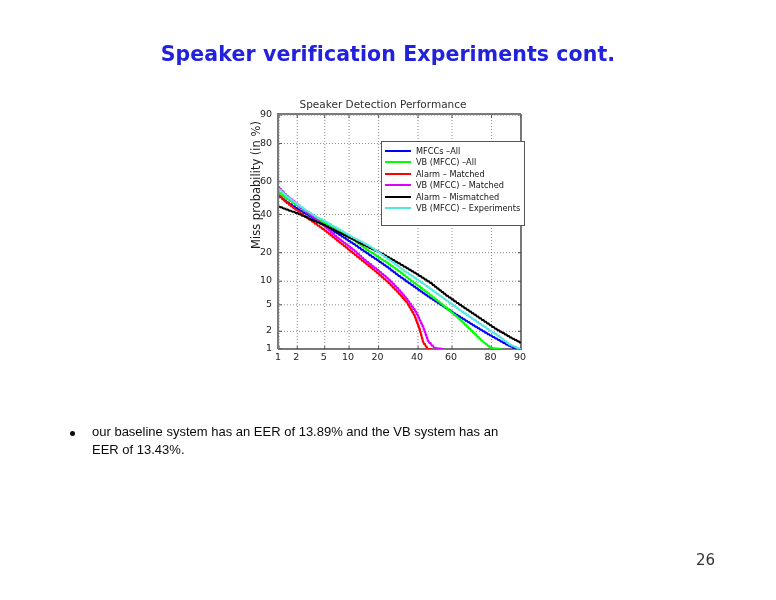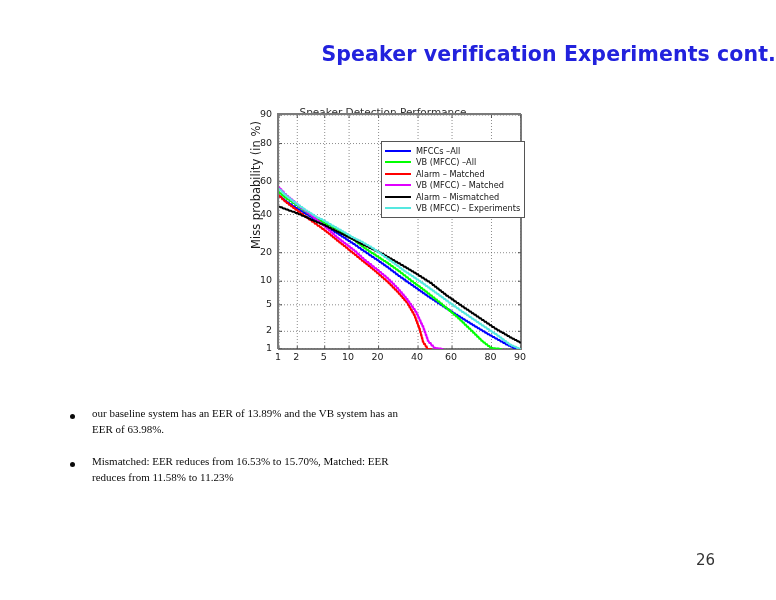--- a/index.html
+++ b/index.html
@@ -14,40 +14,40 @@
     position: relative;
     overflow: hidden;
   }
 
   
   #slide-title {
     position: absolute;
     top: 42px;
     left: 0;
     width: 776px;
-    text-align: right;
+    text-align: center;
     color: #2222dd;
     font-family: "DejaVu Sans", sans-serif;
     font-weight: bold;
     font-size: 20.5px;
     letter-spacing: 0.1px;
   }
 
   
   #figure {
     position: absolute;
     left: 228px;
     top: 90px;
     width: 310px;
     height: 298px;
   }
   #chart-title {
     position: absolute;
     left: 0;
-    top: 16px;
+    top: 8px;
     width: 310px;
     text-align: center;
     font-size: 10.5px;
     color: #303030;
     font-family: "DejaVu Sans", sans-serif;
   }
 
   
   #plot-frame {
     position: absolute;
@@ -104,21 +104,21 @@
     color: #1a1a1a;
   }
 
   
   #legend {
     position: absolute;
     left: 103px;
     top: 27px;
     border: 1.1px solid #555;
     background: #ffffff;
-    padding: 3px 4px 3px 3px;
+    padding: 3px 4px 11px 3px;
     box-sizing: border-box;
   }
   .legend-row {
     display: flex;
     align-items: center;
     height: 11.5px;
   }
   .legend-swatch {
     width: 26px;
     height: 0;
@@ -139,26 +139,27 @@
   #bullets {
     position: absolute;
     left: 62px;
     top: 406px;
     width: 660px;
   }
   .bullet {
     position: relative;
     padding-left: 30px;
     margin-bottom: 17px;
-    font-family: Liberation Serif, serif;
-    font-size: 11px;
+    font-family: Liberation Sans, sans-serif;
+    font-size: 13px;
     line-height: 1.42;
     color: #0b0b0b;
     text-align: justify;
     text-justify: inter-word;
+    margin-top: 17px;
   }
   .bullet .dot {
     position: absolute;
     left: 8px;
     top: 8px;
     width: 5px;
     height: 5px;
     background: #0b0b0b;
     border-radius: 50%;
   }
@@ -295,22 +296,17 @@
     <div class="xtick-label" style="left: 178.047px; top: 262px;">40</div>
     <div class="xtick-label" style="left: 212.033px; top: 262px;">60</div>
     <div class="xtick-label" style="left: 251.492px; top: 262px;">80</div>
     <div class="xtick-label" style="left: 281px; top: 262px;">90</div>
   </div>
 
 <div id="bullets">
   <div class="bullet">
     <span class="dot"></span>
     <span>our baseline system has an EER of 13.89% and the VB system has an</span>
-    <div class="line2">EER of 63.98%.</div>
-  </div>
-  <div class="bullet">
-    <span class="dot"></span>
-    <span>Mismatched:  EER reduces from 16.53% to 15.70%, Matched:  EER</span>
-    <div class="line2">reduces from 11.58% to 11.23%</div>
+    <div class="line2">EER of 13.43%.</div>
   </div>
 </div>
 
 <div id="page-number">26</div>
 
 </body></html>

